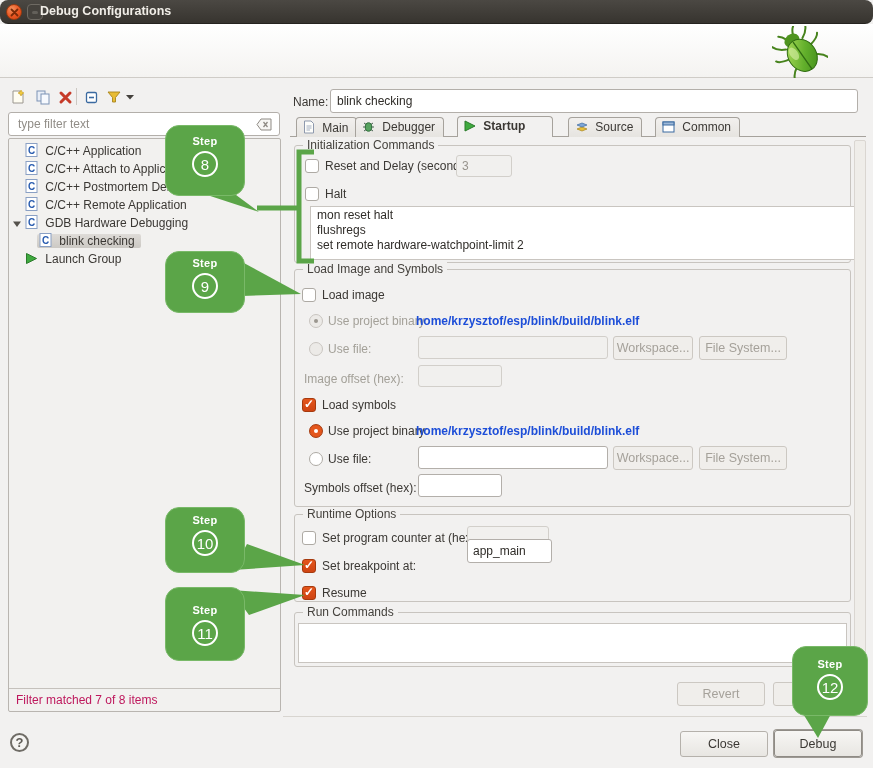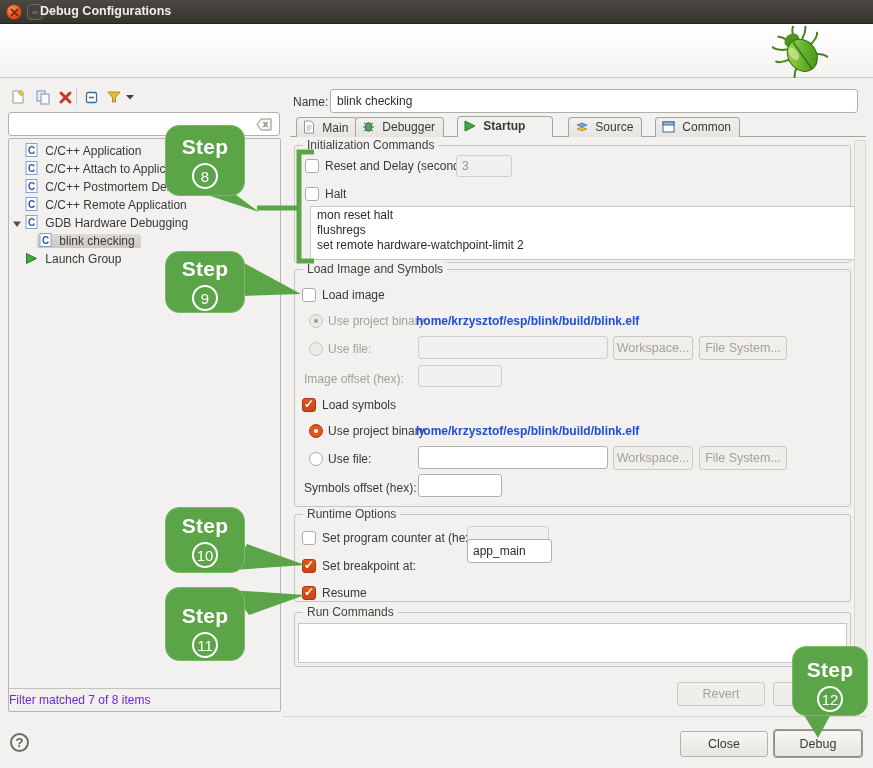--- a/index.html
+++ b/index.html
@@ -8,21 +8,21 @@
     width:873px; height:768px; overflow:hidden;
     font-family:"Liberation Sans", sans-serif;
     background:#f2f1f0; position:relative;
     color:#3b3834; font-size:12px;
   }
   .abs { position:absolute; }
 
   
   .titlebar { left:0; top:0; width:873px; height:24px;
     background:linear-gradient(#4b4843,#37342f);
-    border-bottom:1px solid #262420; }
+    border-bottom:1px solid #262420;border-radius:8px; }
   .winbtn { top:4px; width:16px; height:16px; border-radius:50%; }
   .close-btn { left:6px; background:radial-gradient(circle at 35% 30%, #f5935f, #e95420 55%, #cf4414); border:1px solid #983a10; }
   .close-btn svg { display:block; margin:3px auto; }
   .min-btn { left:27px; border-radius:4px; background:#45423d; border:1px solid #6e6a63; }
   .min-btn::after { content:""; position:absolute; left:4px; top:6px; width:6px; height:3px; border-radius:2px; background:#63605a; }
   .title-text { left:40px; top:4px; color:#f0ede7; font-weight:bold; font-size:12.5px; }
 
   
   .header { left:0; top:24px; width:873px; height:54px;
     background:linear-gradient(#ffffff,#f4f3f1);
@@ -43,21 +43,21 @@
   .clear-ico { position:absolute; right:6px; top:5px; }
 
   
   .treepanel { left:8px; top:138px; width:273px; height:574px;
     border:1px solid #b9b5b0; border-radius:2px; background:#f2f1ef; }
   .trow { position:absolute; left:0; height:18px; line-height:18px; white-space:nowrap; cursor:default; width:100%; overflow:hidden; }
   .trow .ci { display:inline-block; vertical-align:-2px; margin-right:4px; }
   .sel-bg { background:linear-gradient(#dedbd7,#ccc9c4); border-radius:2px; padding:0 6px 0 2px; }
   .exp { position:absolute; left:4px; top:6px; }
   .status-sep { position:absolute; left:0; bottom:22px; width:100%; height:1px; background:#c5c1bc; }
-  .status-txt { position:absolute; left:0; bottom:4px; color:#6d28d9; }
+  .status-txt { position:absolute; left:7px; bottom:4px; color:#be185d; }
 
   
   .name-label { left:293px; top:95px; }
   .name-field { left:330px; top:89px; width:528px; height:24px; background:#fff;
     border:1px solid #b3afaa; border-radius:3px; font:12px "Liberation Sans",sans-serif;
     color:#2f2c28; padding:0 6px; }
   .tabs-line { left:290px; top:136px; width:576px; height:1px; background:#a6a29c; }
   .tab { top:117px; height:20px; border:1px solid #a6a29c; border-bottom:none;
     border-radius:4px 4px 0 0; background:linear-gradient(#f2f0ee,#e6e4e0);
     padding:2px 8px 0 6px; white-space:nowrap; cursor:pointer; }
@@ -97,21 +97,21 @@
   .scrolltrack { left:854px; top:140px; width:12px; height:550px; background:#efede9;
     border:1px solid #dad6d1; border-radius:2px; }
 
   .helpbtn { left:10px; top:733px; width:19px; height:19px; border:2px solid #6f6c66;
     border-radius:50%; color:#5e5b55; text-align:center; line-height:15px; font-size:13px;
     font-weight:bold; cursor:pointer; background:#f5f4f2; }
 
   
   .step { background:#5ba548; border:1px solid #79b968; border-radius:14px; color:#fff;
     text-align:center; z-index:51; }
-  .step .s-word { font-size:21px; font-weight:600; margin-top:9px; letter-spacing:.3px; }
+  .step .s-word { font-size:11px; font-weight:600; margin-top:9px; letter-spacing:.3px; }
   .step .s-num { width:26px; height:26px; border:2px solid #fff; border-radius:50%;
     margin:4px auto 0; line-height:23px; font-size:15px; }
   #callout-svg { left:0; top:0; z-index:50; pointer-events:none; }
 </style>
 </head>
 <body>
 
 <div class="abs titlebar">
   <div class="abs winbtn close-btn">
     <svg width="9" height="9">
@@ -180,20 +180,21 @@
     <path d="M2 3 H14 L9.5 8.5 V13 L6.5 13 V8.5 Z" fill="#e8bc34" stroke="#a8841c" stroke-width="0.9"></path>
   </svg>
 </div>
 <div class="abs tool" style="left:124px; width:12px;">
   <svg width="10" height="16">
     <path d="M1 6 H9 L5 10.5 Z" fill="#44413c"></path>
   </svg>
 </div>
 
 <div class="abs filterbox">
+  <input type="text" placeholder="type filter text" style="">
   <svg class="clear-ico" width="17" height="13">
     <path d="M5 1 H15 V12 H5 L1 6.5 Z" fill="#f7f6f4" stroke="#8f8b85"></path>
     <path d="M7.5 4 L11.5 9 M11.5 4 L7.5 9" stroke="#8f8b85" stroke-width="1.3"></path>
   </svg>
 </div>
 
 <div class="abs treepanel">
   <div class="trow" style="top:3px; padding-left:16px;">
     <svg class="ci" width="13" height="14">
         <rect x="1" y="0.5" width="11" height="13" fill="#fff" stroke="#8aa0c4"></rect>

